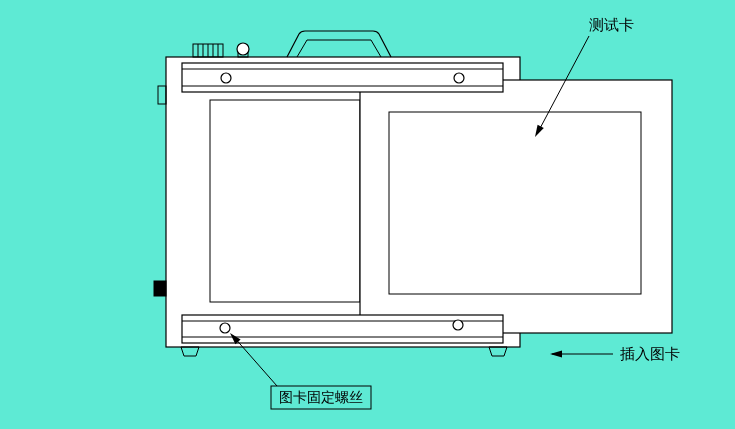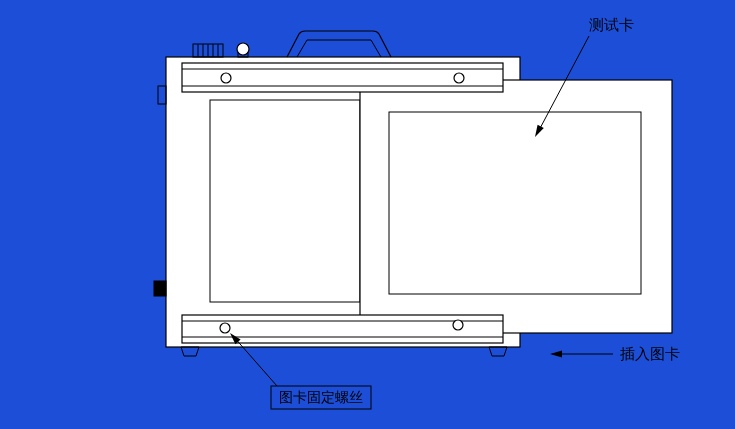--- a/index.html
+++ b/index.html
@@ -4,21 +4,21 @@
 <style>
   html, body {
     margin: 0;
     padding: 0;
     background: #ffffff;
   }
   .frame {
     position: relative;
     width: 735px;
     height: 429px;
-    background: #1d4ed8;
+    background: #5eead4;
     overflow: hidden;
   }
   svg {
     display: block;
   }
   .line {
     stroke: #000000;
     fill: none;
     stroke-width: 1.2;
   }

